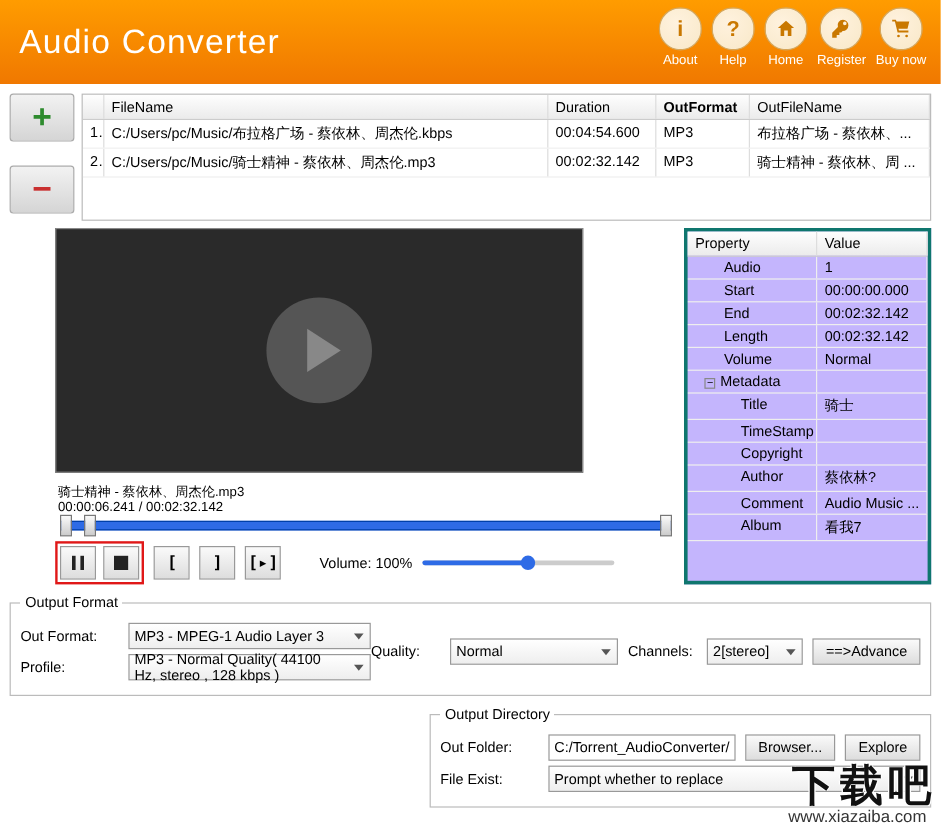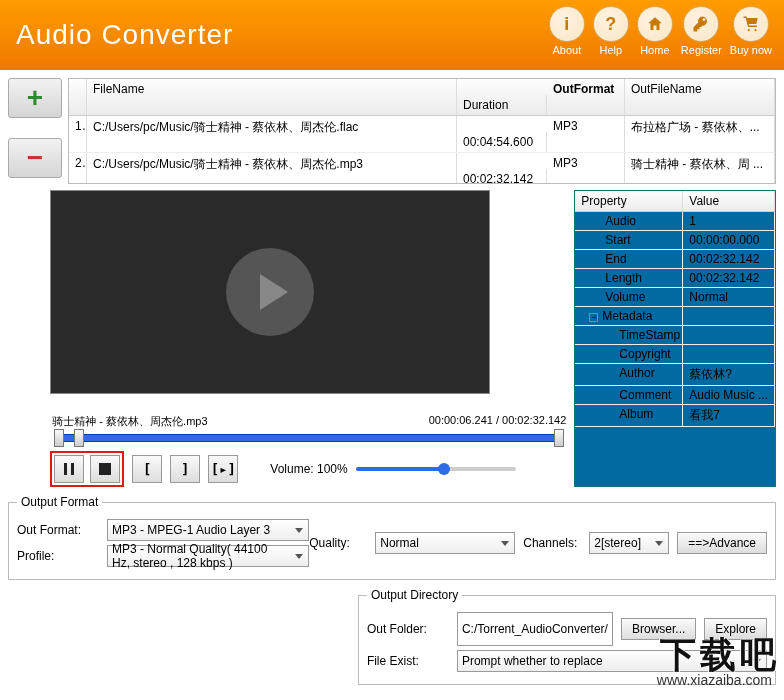--- a/index.html
+++ b/index.html
@@ -16,60 +16,60 @@
 .sqbtn { width: 54px; height: 40px; background: linear-gradient(#f2f2f2, #d5d5d5); border: 1px solid #aaa; border-radius: 3px; display: flex; align-items: center; justify-content: center; cursor: pointer; }
 .plus { color: #2e8b2e; font-size: 28px; font-weight: bold; }
 .minus { color: #c93030; font-size: 28px; font-weight: bold; }
 .filetable { flex: 1; border: 1px solid #bbb; background: #fff; height: 106px; overflow: hidden; }
 .ft-head { display: flex; background: linear-gradient(#fefefe, #ebebeb); border-bottom: 1px solid #ccc; }
 .ft-head div, .ft-row div { padding: 3px 6px; border-right: 1px solid #ddd; overflow: hidden; white-space: nowrap; text-overflow: ellipsis; }
 .ft-row { display: flex; border-bottom: 1px solid #eee; }
 .ft-row.sel { background: #fff; }
 .c0 { width: 18px; text-align: center; }
 .c1 { flex: 1; }
-.c2 { width: 90px; margin-top: 16px; }
+.c2 { width: 90px; }
 .c3 { width: 78px; font-weight: bold; }
 .c3h { width: 78px; }
 .c4 { width: 150px; }
 .midrow { display: flex; gap: 6px; margin-top: 6px; }
 .preview { width: 440px; height: 204px; background: #2a2a2a; display: flex; align-items: center; justify-content: center; border: 1px solid #888; }
 .playcircle { width: 88px; height: 88px; border-radius: 50%; background: #555; display: flex; align-items: center; justify-content: center; }
 .playtri { width: 0; height: 0; border-left: 28px solid #888; border-top: 18px solid transparent; border-bottom: 18px solid transparent; margin-left: 8px; }
 .spacer44 { width: 54px; }
-.proptable { flex: 1; border: 1px solid #0f766e; background: #0369a1; font-size: 12px; position: relative; }
+.proptable { flex: 1; border: 3px solid #0f766e; background: #c4b5fd; font-size: 12px; position: relative; }
 .pt-head { display: flex; background: linear-gradient(#fefefe, #ebebeb); border-bottom: 1px solid #ccc; }
 .pt-head div { padding: 3px 6px; border-right: 1px solid #ddd; }
 .pt-body { overflow-y: auto; height: 258px; }
 .pt-row { display: flex; border-bottom: 1px solid #eee; }
 .pt-row div { padding: 2px 6px; border-right: 1px solid #eee; overflow: hidden; white-space: nowrap; }
 .pk { width: 108px; }
 .pv { flex: 1; }
 .indent1 { padding-left: 30px !important; }
 .indent2 { padding-left: 44px !important; }
 .treeicon { display: inline-block; width: 9px; height: 9px; border: 1px solid #888; text-align: center; line-height: 7px; font-size: 9px; margin-right: 4px; }
-.playinfo { display: flex; justify-content: space-between; font-size: 11px; margin-top: 20px; padding: 0 2px; width: 518px; }
+.playinfo { display: flex; justify-content: space-between; font-size: 11px; margin-top: 8px; padding: 0 2px; width: 518px; flex-direction: column; }
 .seekbar { width: 518px; height: 14px; position: relative; margin-top: 2px; }
 .seektrack { height: 8px; background: #2e6be6; border: 1px solid #0040aa; position: absolute; top: 3px; left: 4px; right: 4px; }
 .seekhandle { position: absolute; width: 10px; height: 18px; background: linear-gradient(#fafafa,#ccc); border: 1px solid #777; top: -2px; }
 .controls { display: flex; align-items: center; gap: 8px; margin-top: 6px; width: 518px; }
 .redbox { border: 2px solid #e01818; padding: 2px; display: flex; gap: 6px; }
 .ctrlbtn { width: 30px; height: 28px; background: linear-gradient(#fafafa,#ddd); border: 1px solid #999; display: flex; align-items: center; justify-content: center; cursor: pointer; font-family: monospace; font-size: 14px; font-weight: bold; }
 .vol { display: flex; align-items: center; gap: 8px; margin-left: 24px; }
 .volslider { width: 160px; height: 4px; background: #ccc; position: relative; border-radius: 2px; }
 .volfill { height: 100%; background: #2e6be6; border-radius: 2px; }
 .volhandle { position: absolute; width: 12px; height: 12px; background: #2e6be6; border-radius: 50%; top: -4px; }
 fieldset { border: 1px solid #bbb; padding: 6px 8px 8px; margin-top: 8px; }
 legend { font-size: 12px; padding: 0 4px; }
 .formrow { display: flex; align-items: center; gap: 8px; margin: 4px 0; }
 .formlabel { width: 82px; }
 .combo { flex: 1; height: 22px; border: 1px solid #999; background: linear-gradient(#fff,#eee); padding: 0 20px 0 4px; position: relative; display: flex; align-items: center; cursor: pointer; }
 .combo::after { content: ""; position: absolute; right: 5px; top: 8px; border-left: 4px solid transparent; border-right: 4px solid transparent; border-top: 5px solid #555; }
 .combo.sm { flex: 0 0 140px; }
 .btn { height: 22px; padding: 0 10px; background: linear-gradient(#fafafa,#ddd); border: 1px solid #999; cursor: pointer; display: flex; align-items: center; }
-.txt { flex: 1; height: 22px; border: 1px solid #999; padding: 16px 4px; display: flex; align-items: center; background: #fff; }
+.txt { flex: 1; height: 22px; border: 1px solid #999; padding: 4px 4px; display: flex; align-items: center; background: #fff; }
 .start { width: 108px; height: 44px; background: linear-gradient(#ffcb3a,#f59b00); border: 1px solid #d07000; border-radius: 3px; display: flex; align-items: center; justify-content: center; font-size: 22px; color: #fff; cursor: pointer; gap: 8px; text-shadow: 0 -1px 0 rgba(0,0,0,0.2); }
 .start-tri { width: 0; height: 0; border-left: 14px solid #fff; border-top: 9px solid transparent; border-bottom: 9px solid transparent; }
 .statusbar { height: 18px; background: linear-gradient(#f3f3f3,#e5e5e5); border-top: 1px solid #ccc; margin-top: 6px; }
 .outdir-wrap { display: flex; gap: 10px; align-items: flex-end; flex-direction: column; }
 .outdir-left { flex: 1; }
 .watermark { position: absolute; right: 4px; bottom: 20px; font-size: 36px; font-weight: bold; color: #111; letter-spacing: 4px; pointer-events: none; text-shadow: 1px 0 #fff, -1px 0 #fff; }
 .wm-url { position: absolute; right: 12px; bottom: 12px; font-size: 14px; color: #333; pointer-events: none; }
 .lrsplit { display: flex; }
 .lrsplit > div:first-child { flex: 1.4; }
 .lrsplit > div:last-child { flex: 1; display: flex; gap: 8px; }
@@ -131,21 +131,21 @@
     <div class="filetable">
       <div class="ft-head">
         <div class="c0"></div>
         <div class="c1">FileName</div>
         <div class="c2">Duration</div>
         <div class="c3">OutFormat</div>
         <div class="c4">OutFileName</div>
       </div>
       <div class="ft-row">
         <div class="c0">1</div>
-        <div class="c1">C:/Users/pc/Music/骑士精神 - 蔡依林、周杰伦.flac</div>
+        <div class="c1">C:/Users/pc/Music/布拉格广场 - 蔡依林、周杰伦.kbps</div>
         <div class="c2">00:04:54.600</div>
         <div class="c3h">MP3</div>
         <div class="c4">布拉格广场 - 蔡依林、...</div>
       </div>
       <div class="ft-row sel">
         <div class="c0">2</div>
         <div class="c1">C:/Users/pc/Music/骑士精神 - 蔡依林、周杰伦.mp3</div>
         <div class="c2">00:02:32.142</div>
         <div class="c3h">MP3</div>
         <div class="c4">骑士精神 - 蔡依林、周 ...</div>
@@ -221,20 +221,24 @@
           </div>
           <div class="pt-row">
             <div class="pk indent1">Volume</div>
             <div class="pv">Normal</div>
           </div>
           <div class="pt-row">
             <div class="pk " style="padding-left: 14px;"><span class="treeicon">−</span>Metadata</div>
             <div class="pv"></div>
           </div>
           <div class="pt-row">
+            <div class="pk indent2">Title</div>
+            <div class="pv">骑士</div>
+          </div>
+          <div class="pt-row">
             <div class="pk indent2">TimeStamp</div>
             <div class="pv"></div>
           </div>
           <div class="pt-row">
             <div class="pk indent2">Copyright</div>
             <div class="pv"></div>
           </div>
           <div class="pt-row">
             <div class="pk indent2">Author</div>
             <div class="pv">蔡依林?</div>

